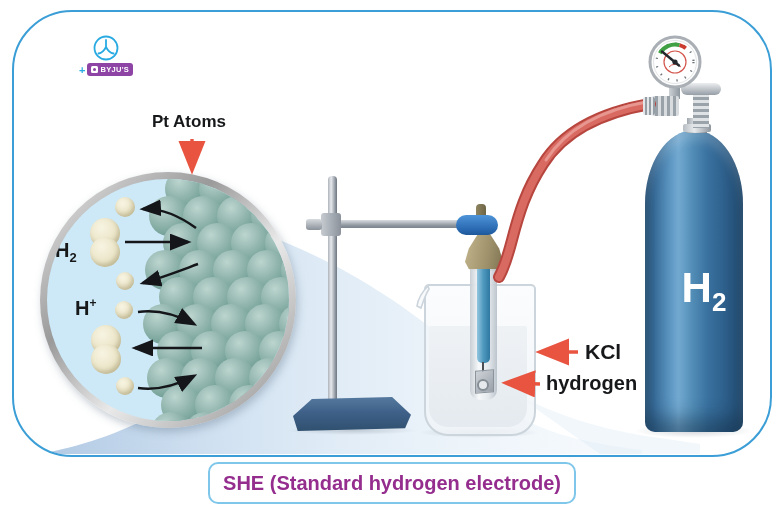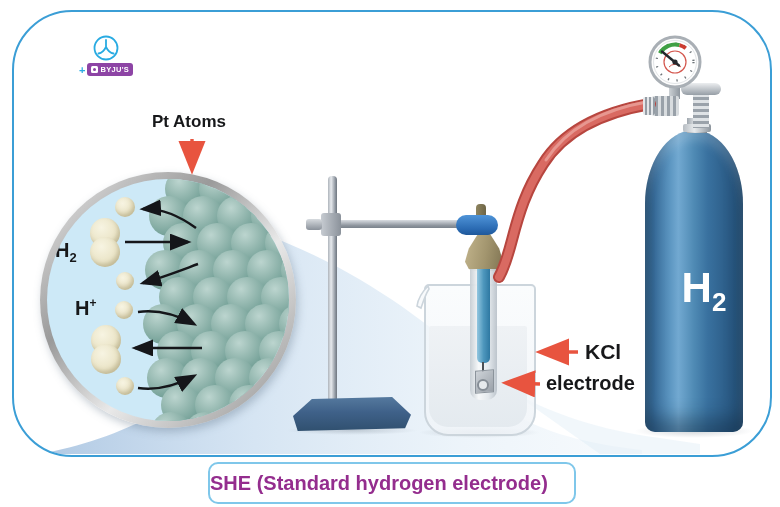--- a/index.html
+++ b/index.html
@@ -91,21 +91,21 @@
      background:linear-gradient(180deg,#eceef0,#969ea6);}
   .gstem{left:669px;top:86px;width:11px;height:13px;z-index:6;
      background:linear-gradient(90deg,#cdd2d6,#8f979f);}
   .conn{left:652px;top:96px;width:27px;height:20px;z-index:6;border-radius:2px;
      background:repeating-linear-gradient(90deg,#d8dcdf 0 3px,#99a1a9 3px 6px);}
   .nut{left:643px;top:97px;width:12px;height:18px;z-index:8;border-radius:2px;
      background:repeating-linear-gradient(90deg,#e3e6e9 0 2px,#959da5 2px 4px);}
   .shadow{background:radial-gradient(ellipse at center,rgba(110,122,134,.30),rgba(110,122,134,0) 70%);z-index:2;}
   
   .caption-box{left:208px;top:462px;width:364px;height:38px;border:2px solid #7FC7EA;
-     border-radius:10px;display:flex;align-items:center;justify-content:flex-start;z-index:12;}
+     border-radius:10px;display:flex;align-items:center;justify-content:center;z-index:12;}
   .caption-text{color:#942D8E;font-weight:700;font-size:20px;}
   svg{display:block;}
   .novents{pointer-events:none;}
 </style>
 </head>
 <body>
 
 <div class="abs frame-border"></div>
 
 <div class="abs frame-clip">
@@ -288,18 +288,18 @@
   </defs>
   <g fill="none" stroke="#E8543F" stroke-width="3.4">
     <path d="M192,139 L192,168" marker-end="url(#mR)"></path>
     <path d="M578,352 L542,352" marker-end="url(#mR)"></path>
     <path d="M540,384 L508,383" marker-end="url(#mR)"></path>
   </g>
 </svg>
 
 <div class="abs lbl" style="left:585px;top:340px;font-size:21px;">KCl</div>
 <div class="abs lbl" style="left:546px;top:371px;font-size:20px;line-height:25px;">
-  <div>electrode</div>
+  <div>hydrogen</div>
 </div>
 
 <div class="abs caption-box">
   <span class="caption-text">SHE (Standard hydrogen electrode)</span>
 </div>
 
 </body></html>

